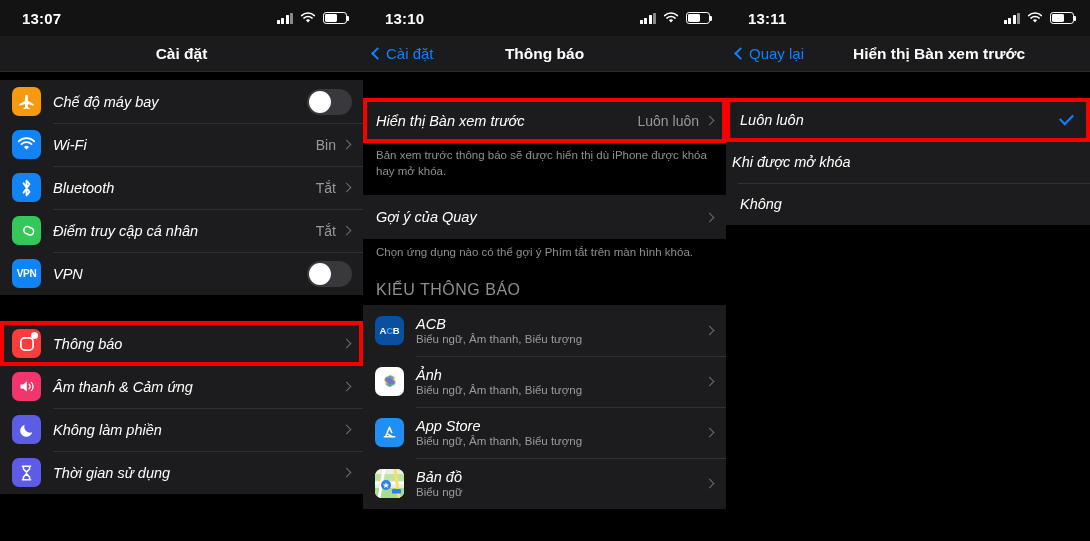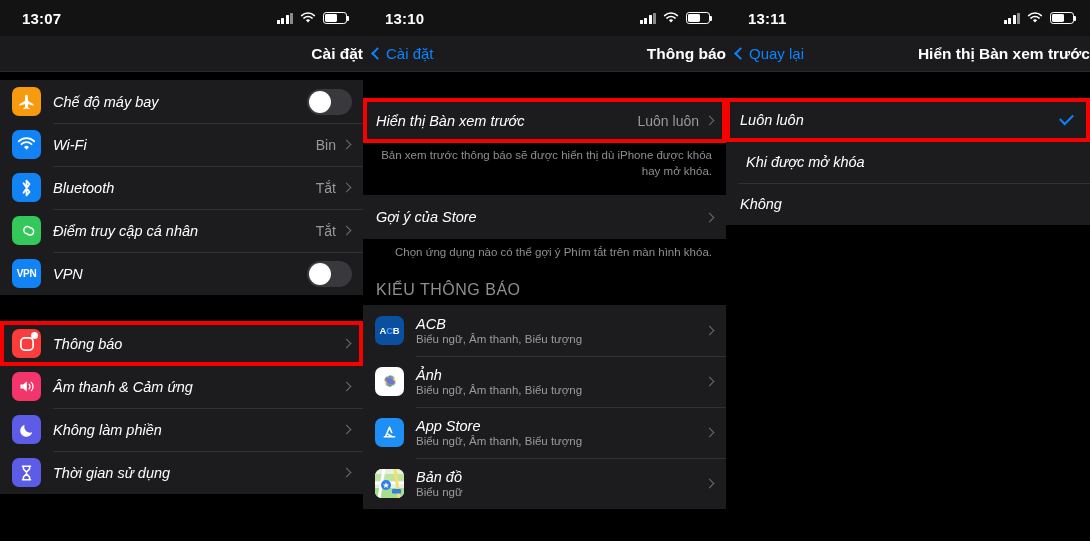--- a/index.html
+++ b/index.html
@@ -39,21 +39,21 @@
   }
   .batt::after {
     content: ""; position: absolute; right: -3.2px; top: 3.4px;
     width: 1.8px; height: 4.4px; background: #fff; border-radius: 0 1px 1px 0;
   }
   .batt span { display: block; height: 100%; width: 62%; background: #fff; border-radius: 1.4px; }
 
   
   .navbar {
     height: 36px; background: #1b1b1d;
-    display: flex; align-items: center; justify-content: flex-end;
+    display: flex; align-items: center; justify-content: center;
     position: relative; border-bottom: .5px solid #2a2a2c;
   }
   .nav-title { color: #fff; font-size: 15.5px; font-weight: 700; }
   .nav-back {
     position: absolute; left: 10px; top: 0; height: 100%;
     display: flex; align-items: center; gap: 3px;
     color: #0a84ff; font-size: 15px;
   }
   .chev-left {
     width: 9px; height: 9px; border-left: 2.3px solid #0a84ff;
@@ -94,21 +94,21 @@
     margin-right: 6px; margin-bottom: 4px; flex: 0 0 auto;
   }
   .toggle {
     width: 45px; height: 26px; border-radius: 13px; background: #39393d;
     display: flex; align-items: center; padding: 2px; flex: 0 0 auto;
   }
   .toggle span { width: 22px; height: 22px; border-radius: 50%; background: #fff; display: block; }
 
   .footnote {
     color: #8e8e93; font-size: 11.5px; line-height: 1.35;
-    padding: 6px 14px 9px 13px; background: #000; text-align: right;
+    padding: 6px 14px 9px 13px; background: #000;
   }
   .sectionhdr {
     color: #8e8e93; font-size: 16px; letter-spacing: .5px;
     padding: 11px 14px 6px 13px; background: #000;
   }
 
   
   .hl { position: relative; }
   .hl::after {
     content: ""; position: absolute; left: 0; right: 0; top: -1px; bottom: -1px;
@@ -293,21 +293,21 @@
         <div class="chev-right"></div>
       </div>
     </div>
 
     <div class="footnote">Bản xem trước thông báo sẽ được hiển thị dù iPhone được khóa hay mở khóa.</div>
 
     <div class="gap" style="height:7px"></div>
 
     <div class="group">
       <div class="row noicon" style="padding-left:13px;min-height:44px">
-        <div class="label">Gợi ý của Store</div>
+        <div class="label">Gợi ý của Quay</div>
         <div class="chev-right"></div>
       </div>
     </div>
 
     <div class="footnote">Chọn ứng dụng nào có thể gợi ý Phím tắt trên màn hình khóa.</div>
 
     <div class="sectionhdr">KIỂU THÔNG BÁO</div>
 
     <div class="group">
       <div class="row" style="min-height:51px">
@@ -406,21 +406,21 @@
       <div class="nav-title" style="margin-left:62px">Hiển thị Bàn xem trước</div>
     </div>
 
     <div class="gap" style="height:27px"></div>
 
     <div class="group">
       <div class="row noicon hl" style="padding-left:14px;min-height:42px">
         <div class="label">Luôn luôn</div>
         <div class="check"></div>
       </div>
-      <div class="row noicon" style="padding-left:20px;min-height:42px">
+      <div class="row noicon" style="padding-left:6px;min-height:42px">
         <div class="label">Khi được mở khóa</div>
       </div>
       <div class="row noicon" style="padding-left:14px;min-height:42px">
         <div class="label">Không</div>
       </div>
     </div>
   </div>
 
 </div>
 

